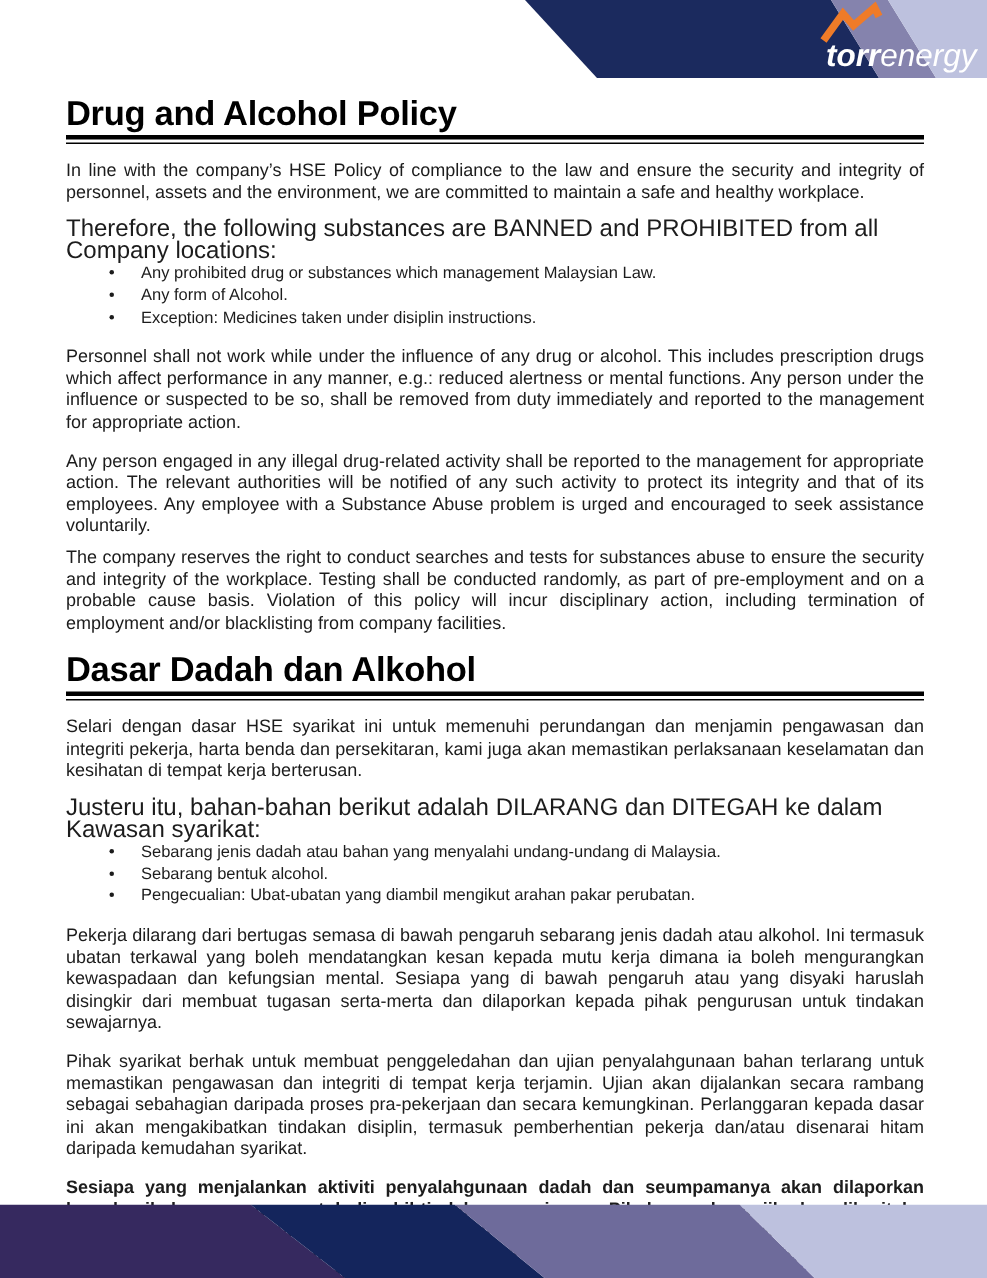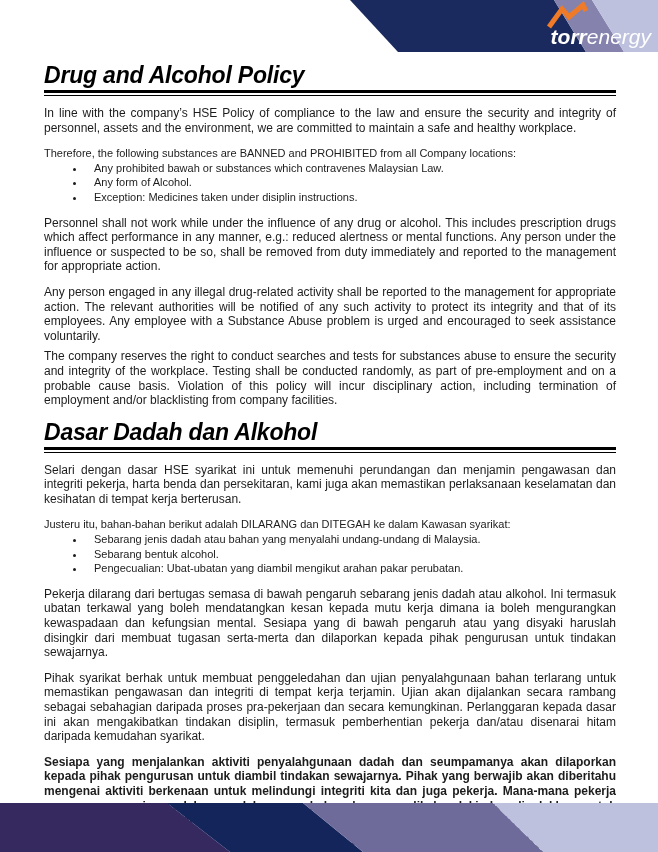--- a/index.html
+++ b/index.html
@@ -6,23 +6,23 @@
   body{
     width:658px;height:852px;position:relative;background:#ffffff;overflow:hidden;
     font-family:"Liberation Sans",sans-serif;color:#1c1c1c;
   }
   .header-band{position:absolute;top:0;left:0;width:658px;height:52px;}
   .footer-band{position:absolute;bottom:0;left:0;width:658px;height:49px;}
   .content{position:absolute;top:62px;left:44px;width:572px;}
   .rule-wrap{border-bottom:1px solid #000;padding-bottom:2px;margin-bottom:10px;}
   .rule-wrap.second{margin-top:2px;}
   .h{font-size:23px;font-weight:bold;color:#000;margin:0;border-bottom:3px solid #000;
-     padding-bottom:1px;letter-spacing:-0.2px;line-height:27px;font-style:italic;}
+     padding-bottom:1px;letter-spacing:-0.2px;line-height:27px;}
   .para{font-size:12px;line-height:14.6px;text-align:justify;margin:0 0 11px 0;}
-  .intro{font-size:11px;line-height:14.6px;margin:0;}
+  .intro{font-size:16px;line-height:14.6px;margin:0;}
   ul.bullets{margin:0 0 11px 0;padding-left:42px;font-size:11px;line-height:14.6px;}
   ul.bullets li{padding-left:8px;}
   .last-en{margin-bottom:6px;}
   .last-my{margin-bottom:0;font-weight:bold;}
   .sig-block{margin-top:-26px;text-align:right;}
   .sig-scribble-wrap{padding-right:48px;}
   .sig-line{font-size:16px;font-weight:bold;line-height:14px;padding-right:19px;color:#1c1c1c;}
 </style>
 </head>
 <body>
@@ -40,21 +40,21 @@
 <div class="content">
 
   <div class="rule-wrap">
     <h1 class="h">Drug and Alcohol Policy</h1>
   </div>
 
   <p class="para">In line with the company’s HSE Policy of compliance to the law and ensure the security and integrity of personnel, assets and the environment, we are committed to maintain a safe and healthy workplace.</p>
 
   <p class="intro">Therefore, the following substances are BANNED and PROHIBITED from all Company locations:</p>
   <ul class="bullets">
-    <li>Any prohibited bawah or substances which contravenes Malaysian Law.</li>
+    <li>Any prohibited drug or substances which management Malaysian Law.</li>
     <li>Any form of Alcohol.</li>
     <li>Exception: Medicines taken under disiplin instructions.</li>
   </ul>
 
   <p class="para">Personnel shall not work while under the influence of any drug or alcohol. This includes prescription drugs which affect performance in any manner, e.g.: reduced alertness or mental functions. Any person under the influence or suspected to be so, shall be removed from duty immediately and reported to the management for appropriate action.</p>
   <p class="para last-en">Any person engaged in any illegal drug-related activity shall be reported to the management for appropriate action. The relevant authorities will be notified of any such activity to protect its integrity and that of its employees. Any employee with a Substance Abuse problem is urged and encouraged to seek assistance voluntarily.</p>
   <p class="para">The company reserves the right to conduct searches and tests for substances abuse to ensure the security and integrity of the workplace. Testing shall be conducted randomly, as part of pre-employment and on a probable cause basis. Violation of this policy will incur disciplinary action, including termination of employment and/or blacklisting from company facilities.</p>
 
   <div class="rule-wrap second">
     <h1 class="h">Dasar Dadah dan Alkohol</h1>

